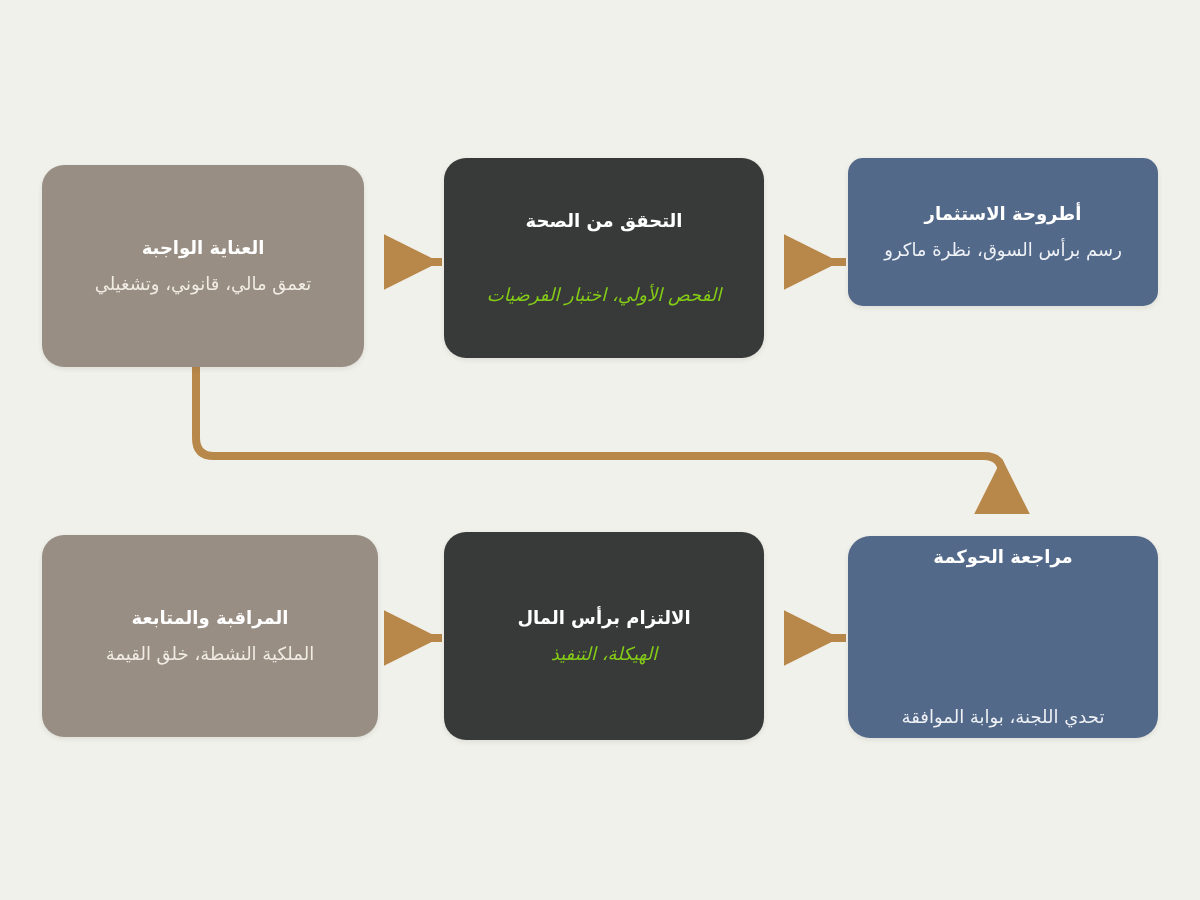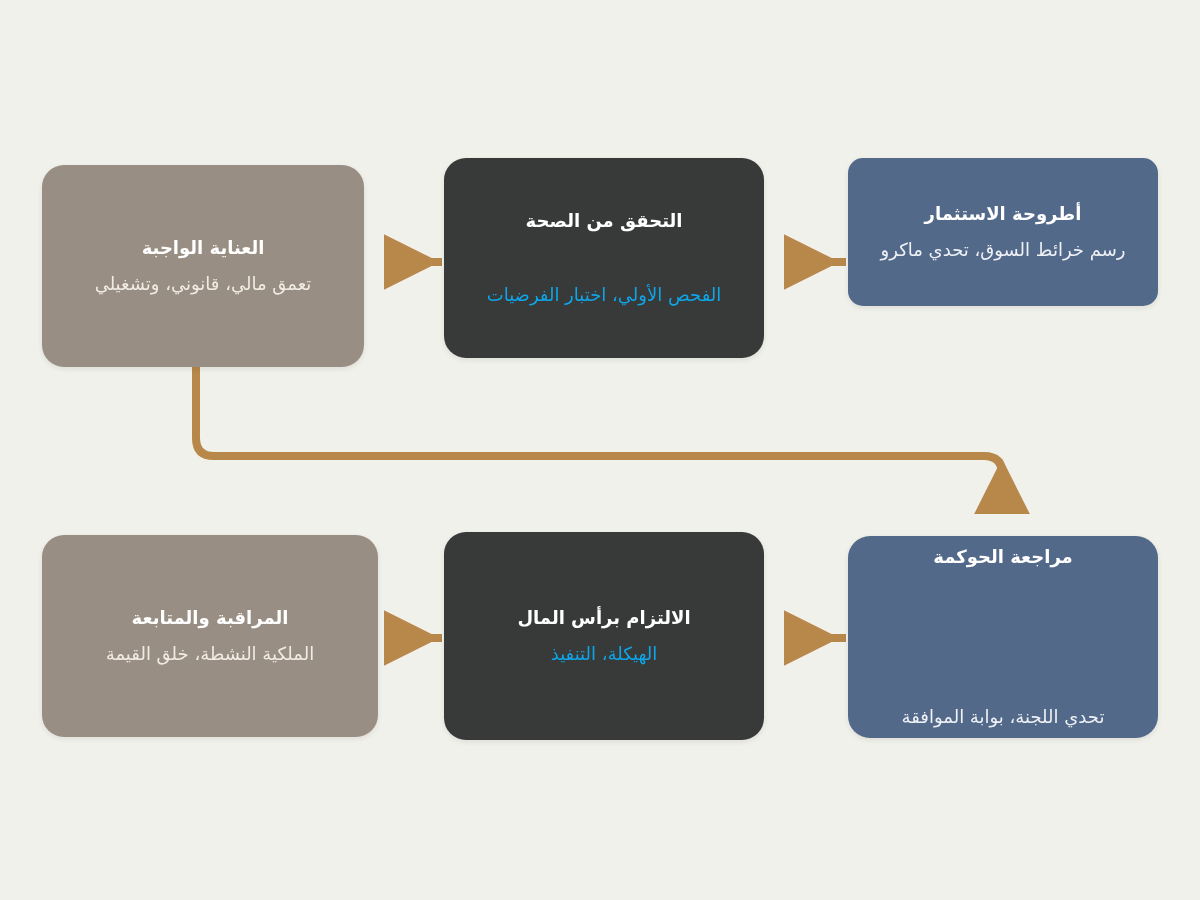--- a/index.html
+++ b/index.html
@@ -52,21 +52,21 @@
     margin-top: 13px;
     font-size: 18px;
     font-weight: normal;
     line-height: 1.3;
     color: #f2efe9;
     white-space: nowrap;
   }
   .node.taupe { background: #998e84; }
   .node.taupe .subtitle { color: #f0ece4; }
   .node.dark  { background: #373a39; }
-  .node.dark  .subtitle { color: #0ea5e9; }
+  .node.dark  .subtitle { color: #84cc16; font-style: italic; }
   .node.blue  { background: #53698a; }
   .node.blue  .subtitle { color: #eef1f5; }
 
   
   #node-thesis      { left: 848px; top: 158px; width: 310px; height: 148px; border-radius: 15px; }
   #node-validation  { left: 444px; top: 158px; width: 320px; height: 200px; gap: 37px; }
   #node-diligence   { left: 42px;  top: 165px; width: 322px; height: 202px; }
   
   #node-governance  { left: 848px; top: 536px; width: 310px; height: 202px; justify-content: space-between; }
   #node-commitment  { left: 444px; top: 532px; width: 320px; height: 208px; }
@@ -93,21 +93,21 @@
 
     <path d="M 196 367 L 196 438 Q 196 456 214 456 L 984 456 Q 1002 456 1002 474 L 1002 508" fill="none" stroke="#b8874a" stroke-width="8" stroke-linecap="round" stroke-linejoin="round" marker-end="url(#arrowDown)"></path>
 
     <line x1="846" y1="638" x2="790" y2="638" stroke="#b8874a" stroke-width="8" stroke-linecap="butt" marker-end="url(#arrowLeft)"></line>
 
     <line x1="442" y1="638" x2="390" y2="638" stroke="#b8874a" stroke-width="8" stroke-linecap="butt" marker-end="url(#arrowLeft)"></line>
   </svg>
 
   <div id="node-thesis" class="node blue">
     <div class="title">أطروحة الاستثمار</div>
-    <div class="subtitle">رسم خرائط السوق، تحدي ماكرو</div>
+    <div class="subtitle">رسم برأس السوق، نظرة ماكرو</div>
   </div>
 
   <div id="node-validation" class="node dark">
     <div class="title">التحقق من الصحة</div>
     <div class="subtitle">الفحص الأولي، اختبار الفرضيات</div>
   </div>
 
   <div id="node-diligence" class="node taupe">
     <div class="title">العناية الواجبة</div>
     <div class="subtitle">تعمق مالي، قانوني، وتشغيلي</div>

